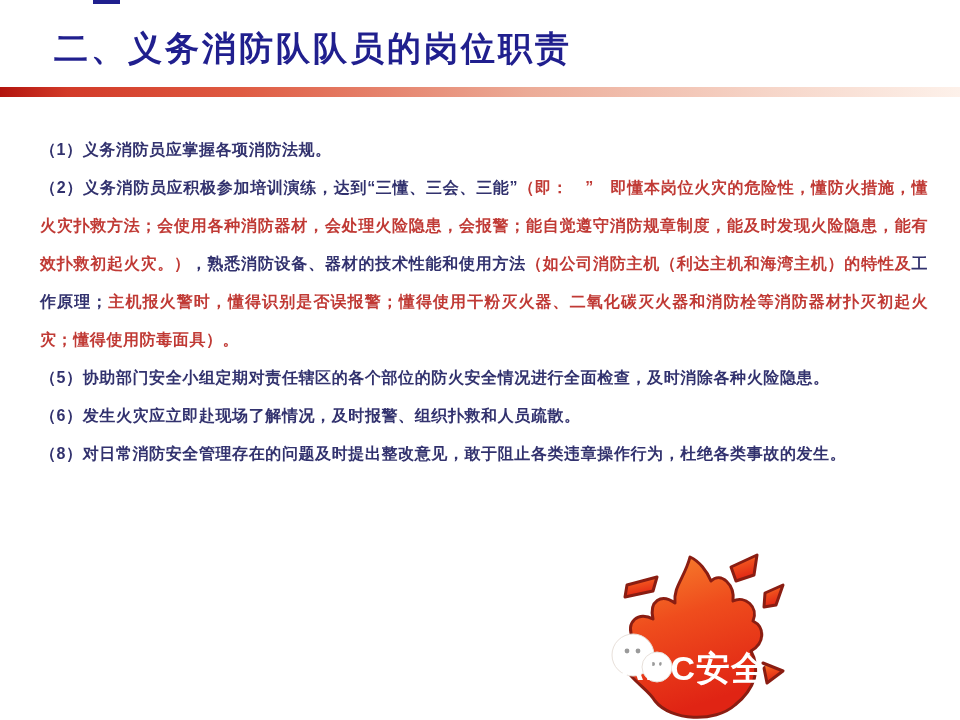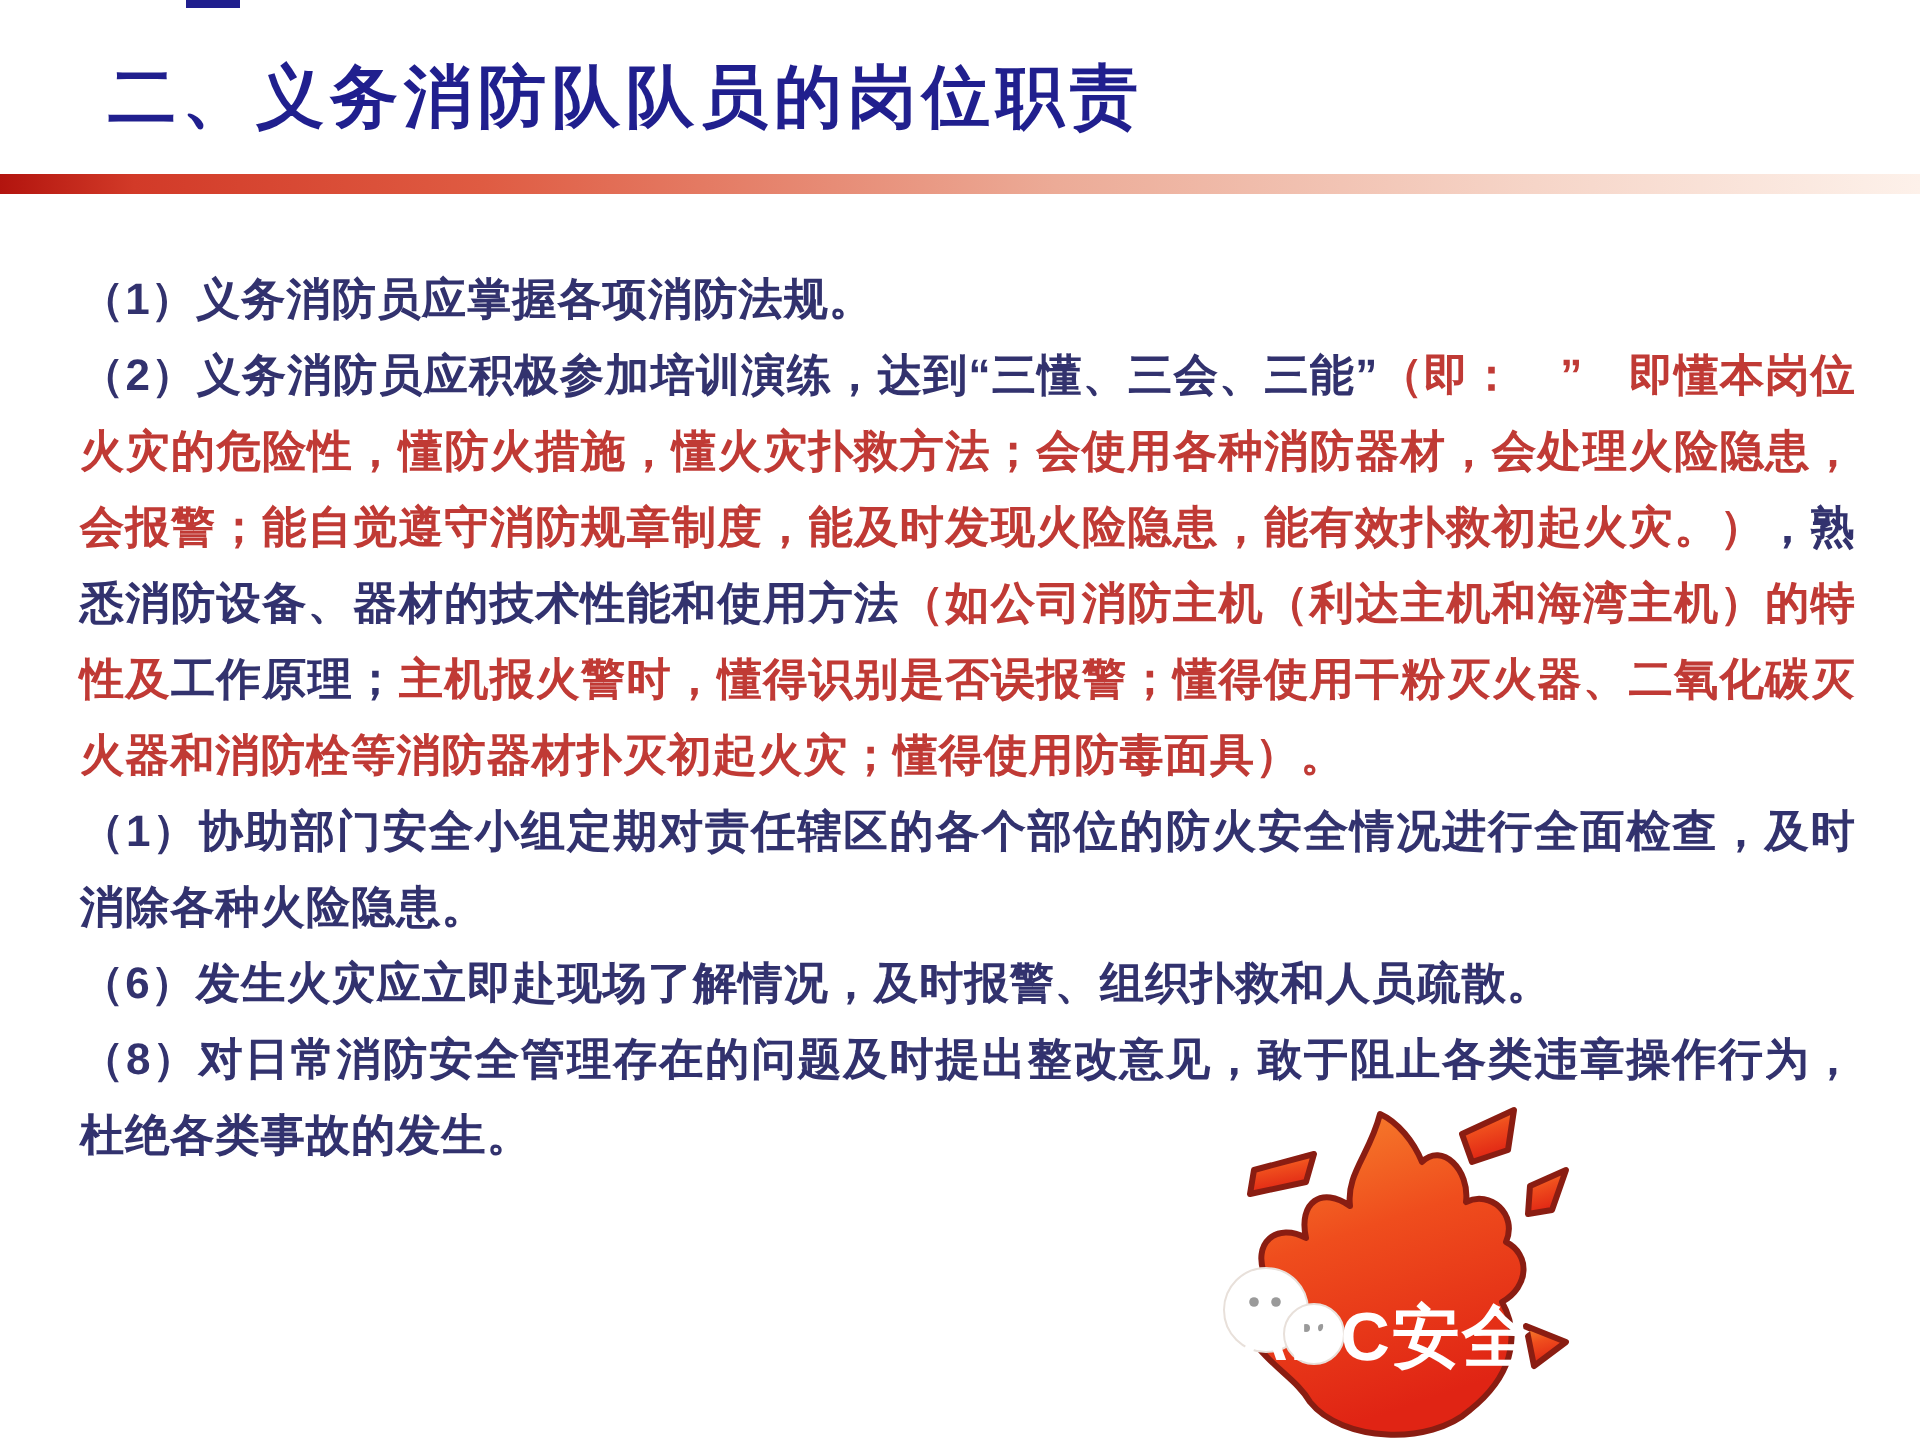--- a/index.html
+++ b/index.html
@@ -29,21 +29,21 @@
     background:linear-gradient(to right,
       #b2140e 0%, #d23a28 7%, #df5b42 25%, #ecab97 55%, #f6d5c8 80%, #fdf1ea 100%);
   }
 
   .body-text{
     position:absolute;left:40px;top:131px;width:888px;
     z-index:2;
   }
   .body-text p.para{
     margin:0;padding:0;
-    font-size:22px;line-height:38px;
+    font-size:16px;line-height:38px;
     letter-spacing:0.6px;
     text-align:justify;
     text-justify:inter-character;
     font-weight:bold;
   }
   .seg-navy{color:var(--navy-body);}
   .seg-red{color:var(--red-text);}
 
   .flame-wrap{
     position:absolute;right:0;bottom:0;width:195px;height:175px;
@@ -66,21 +66,21 @@
 
   <div class="top-dash"></div>
 
   <div class="slide-title">二、义务消防队队员的岗位职责</div>
 
   <div class="divider"></div>
 
   <div class="body-text">
       <p class="para"><span class="seg-navy">（1）义务消防员应掌握各项消防法规。</span></p>
       <p class="para"><span class="seg-navy">（2）义务消防员应积极参加培训演练，达到“三懂、三会、三能”</span><span class="seg-red">（即：　”　即懂本岗位火灾的危险性，懂防火措施，懂火灾扑救方法；会使用各种消防器材，会处理火险隐患，会报警；能自觉遵守消防规章制度，能及时发现火险隐患，能有效扑救初起火灾。）</span><span class="seg-navy">，熟悉消防设备、器材的技术性能和使用方法</span><span class="seg-red">（如公司消防主机（利达主机和海湾主机）的特性及</span><span class="seg-navy">工作原理；</span><span class="seg-red">主机报火警时，懂得识别是否误报警；懂得使用干粉灭火器、二氧化碳灭火器和消防栓等消防器材扑灭初起火灾；懂得使用防毒面具）。</span></p>
-      <p class="para"><span class="seg-navy">（1）协助部门安全小组定期对责任辖区的各个部位的防火安全情况进行全面检查，及时消除各种火险隐患。</span></p>
+      <p class="para"><span class="seg-navy">（5）协助部门安全小组定期对责任辖区的各个部位的防火安全情况进行全面检查，及时消除各种火险隐患。</span></p>
       <p class="para"><span class="seg-navy">（6）发生火灾应立即赴现场了解情况，及时报警、组织扑救和人员疏散。</span></p>
       <p class="para"><span class="seg-navy">（8）对日常消防安全管理存在的问题及时提出整改意见，敢于阻止各类违章操作行为，杜绝各类事故的发生。</span></p>
     </div>
 
   <div class="flame-wrap">
     <svg width="195" height="175" viewBox="0 0 195 175">
       <defs>
         <linearGradient id="fg" x1="0" y1="0" x2="0.3" y2="1">
           <stop offset="0" stop-color="#f8882f"></stop>
           <stop offset="0.45" stop-color="#ef4d1d"></stop>

